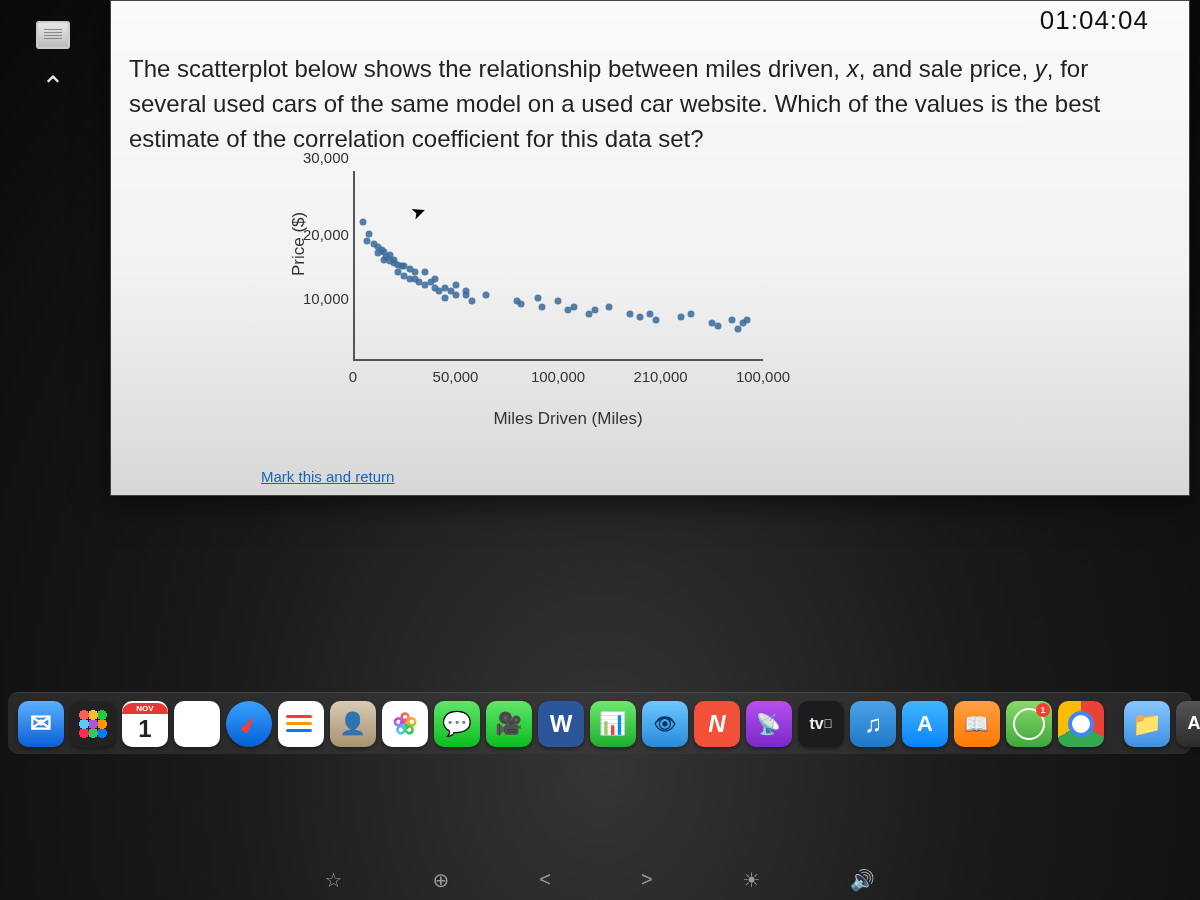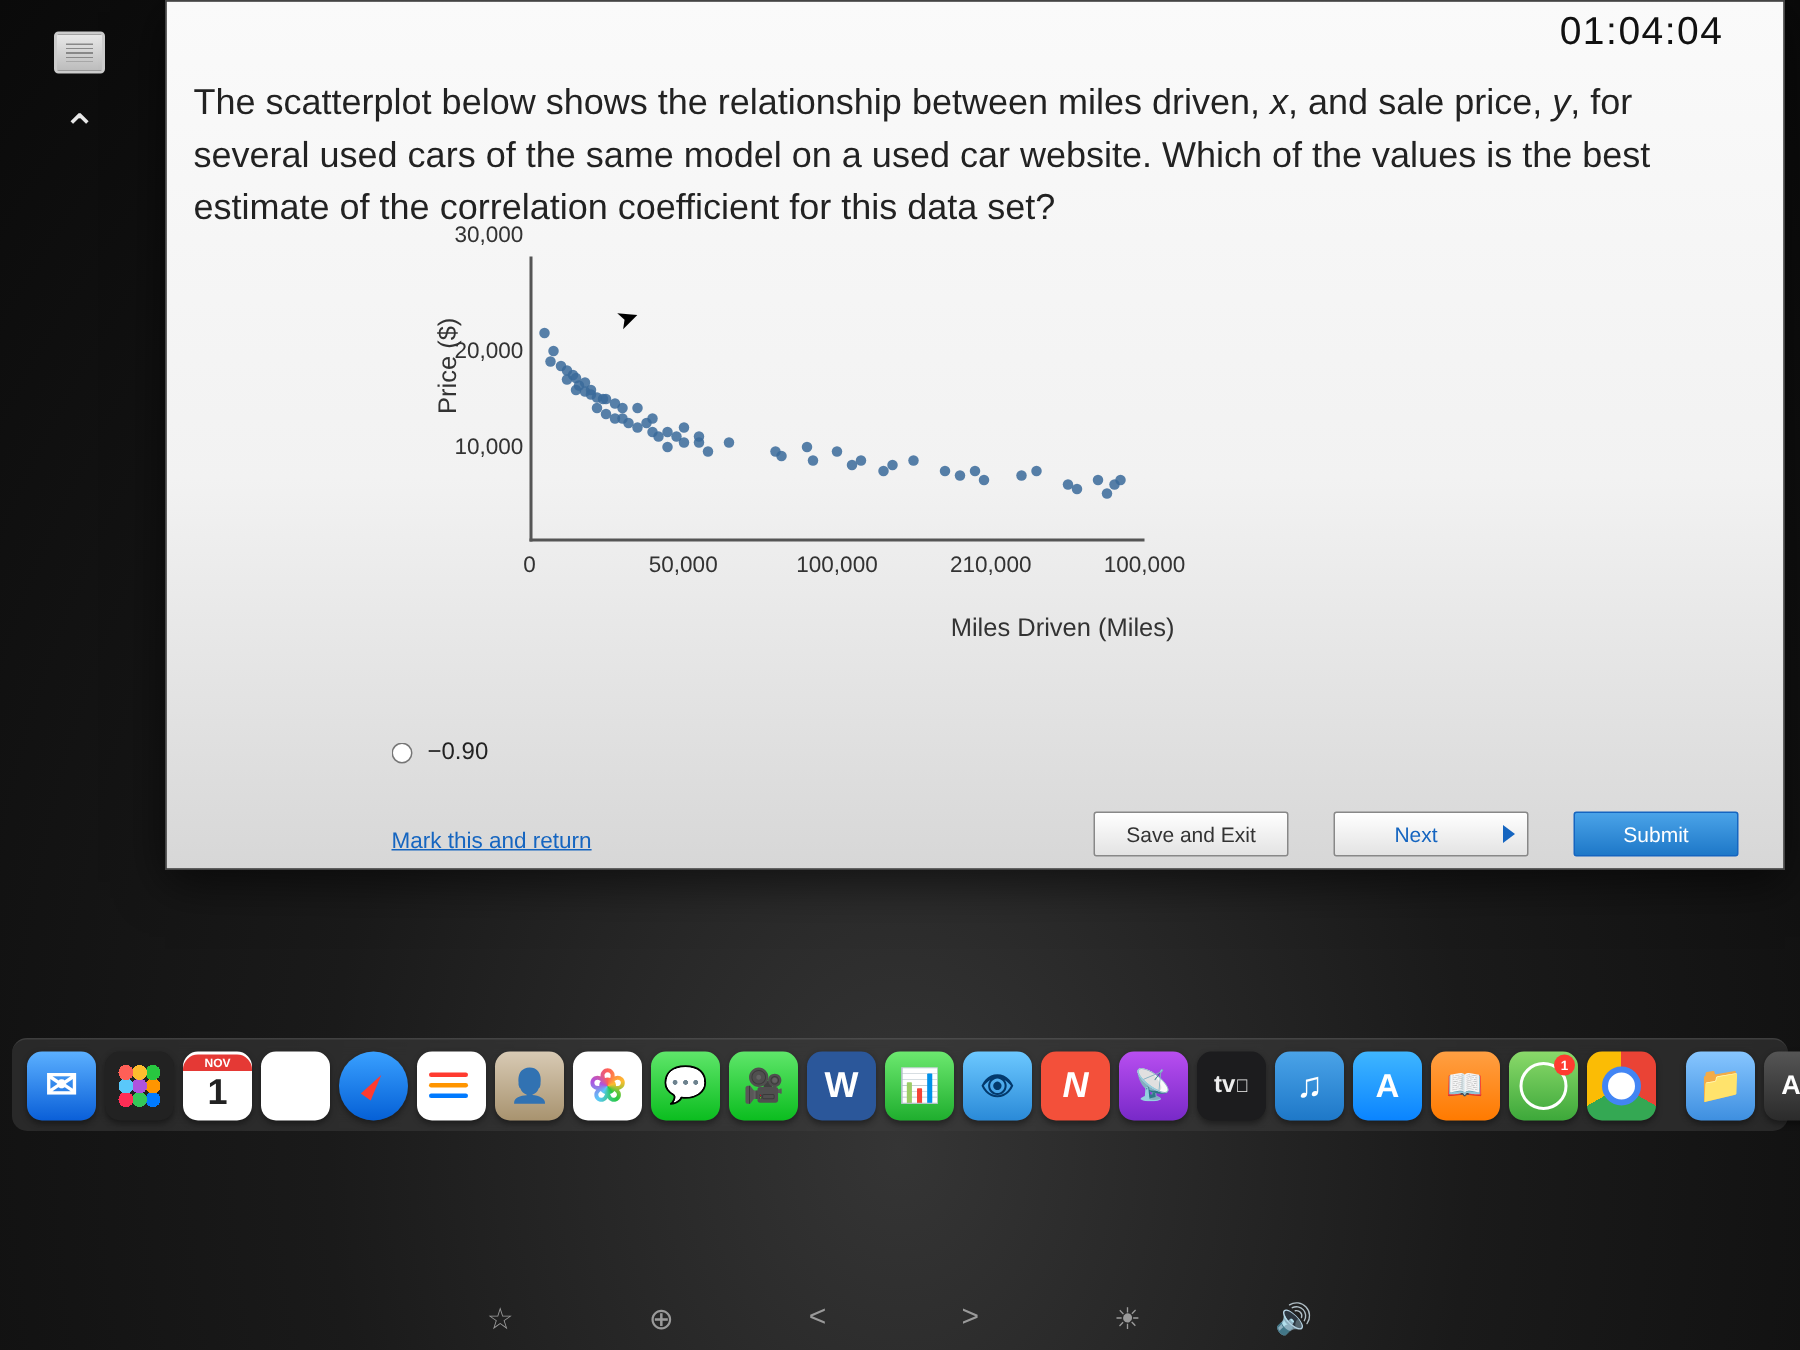--- a/index.html
+++ b/index.html
@@ -21,21 +21,21 @@
   .rail-item {
     width: 38px; height: 30px; display:flex; align-items:center; justify-content:center;
     color:#ddd;
   }
   .rail-spread { width:34px; height:28px; border:2px solid #ccc; border-radius:3px; position:relative; background:linear-gradient(#e8e8e8,#bcbcbc); }
   .rail-spread::after{content:"";position:absolute;left:6px;right:6px;top:6px;bottom:6px;background:repeating-linear-gradient(#888,#888 1px,transparent 1px,transparent 3px);}
   .rail-arrow { font-size:28px; color:#e8e8e8; line-height:1; }
 
   .quiz-window {
     position: absolute;
-    left: 110px; top: 0; right: 10px; height: 580px;
+    left: 110px; top: 0; right: 10px; height: 496px;
     background: linear-gradient(180deg, #fafafa 0%, #f2f2f2 55%, #d7d7d7 100%);
     border: 1px solid #444;
     box-shadow: 0 8px 30px rgba(0,0,0,.6);
     overflow: hidden;
   }
   .timer {
     position:absolute; top:4px; right:40px;
     font-size:26px; color:#111; letter-spacing:1px;
   }
   .question {
@@ -51,21 +51,21 @@
   .plot {
     position:relative; width:480px; height:230px; margin-left:42px;
   }
   .plot-axes {
     position:absolute; left:50px; bottom:30px; width:410px; height:190px;
     border-left:2px solid #555; border-bottom:2px solid #555;
   }
   .y-tick { position:absolute; left:0; width:50px; text-align:right; font-size:15px; color:#333; transform:translateY(50%); padding-right:6px;}
   .x-tick { position:absolute; bottom:6px; font-size:15px; color:#333; transform:translateX(-50%);}
   .ylabel { position:absolute; left:-4px; top:50%; transform: rotate(-90deg) translate(0,-50%); transform-origin:left top; font-size:17px; color:#333; }
-  .xlabel { position:absolute; left:50px; right:0; bottom:-38px; text-align:right; font-size:17px; color:#333;}
+  .xlabel { position:absolute; left:50px; right:0; bottom:-38px; text-align:center; font-size:17px; color:#333;}
   .dot { position:absolute; width:7px; height:7px; border-radius:50%; background:#3a6a9a; transform:translate(-50%,50%); opacity:.85;}
 
   .answers {
     position:absolute; left:150px; top:492px; font-size:16px; color:#222;
   }
   .opt { display:flex; align-items:center; gap:10px; }
   .opt input { width:14px; height:14px; }
 
   .mark-link {
     position:absolute; left:150px; bottom:10px; font-size:15px; color:#1565c0;
@@ -269,25 +269,20 @@
 
     <div class="answers">
       <label class="opt">
         <input type="radio" name="ans" style="">
         <span>−0.90</span>
       </label>
     </div>
 
     <span class="mark-link">Mark this and return</span>
 
-    <div class="btn-row">
-      <div class="btn btn-light">Save and Exit</div>
-      <div class="btn btn-next">Next</div>
-      <div class="btn btn-submit">Submit</div>
-    </div>
   </div>
 
   <div class="dock">
     <div class="dock-icon i-mail"></div>
     <div class="dock-icon i-launch"></div>
     <div class="dock-icon i-cal">
       <div class="m">NOV</div>
       <div class="d">1</div>
     </div>
     <div class="dock-icon i-notes"></div>

